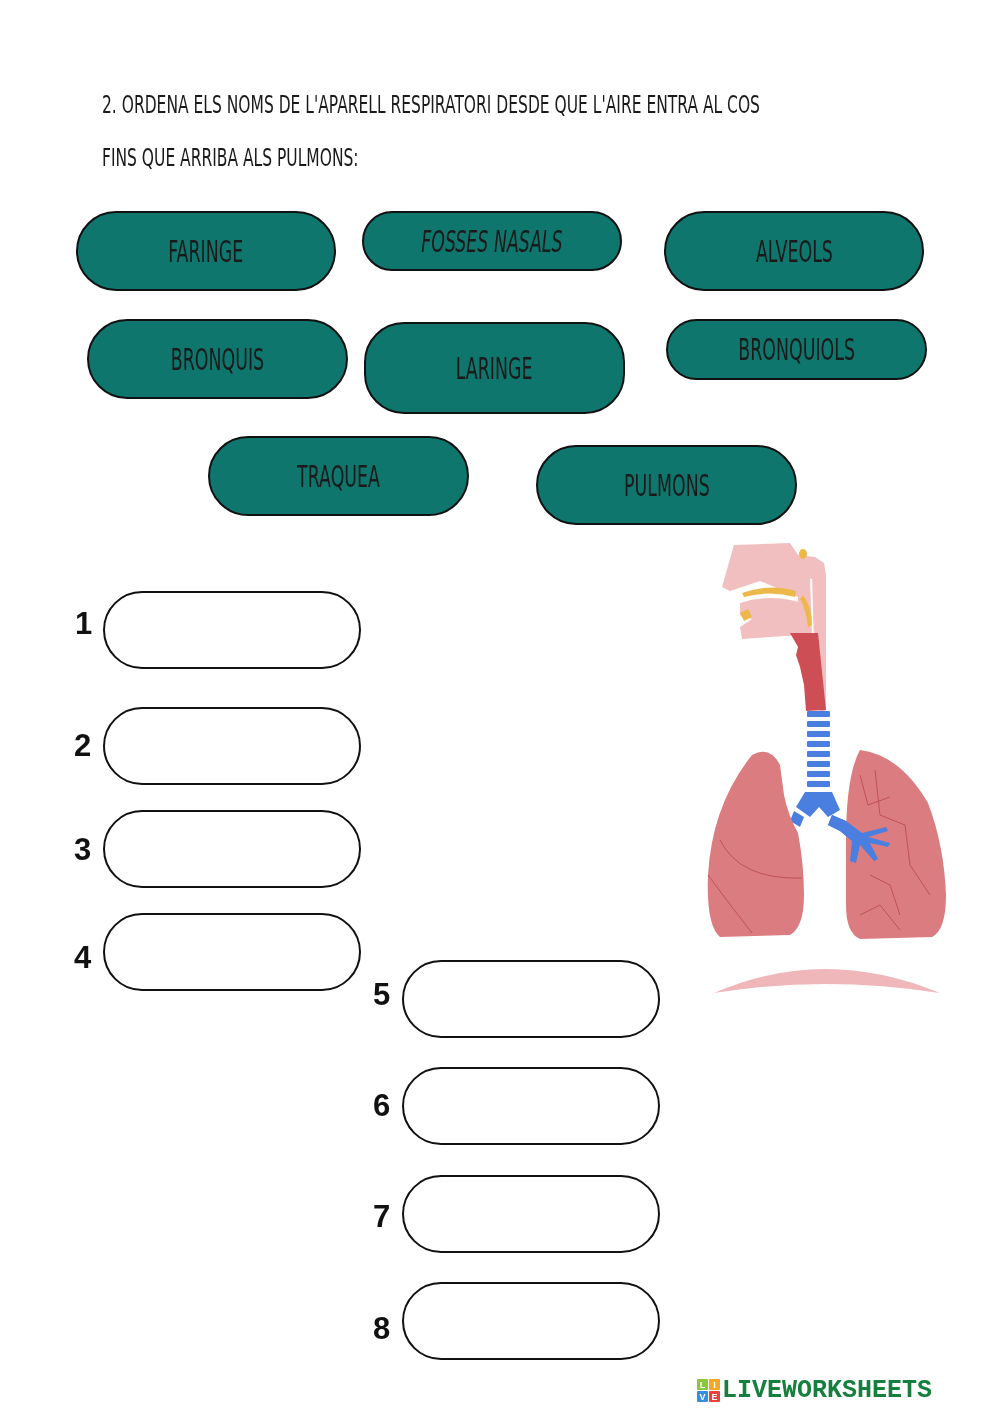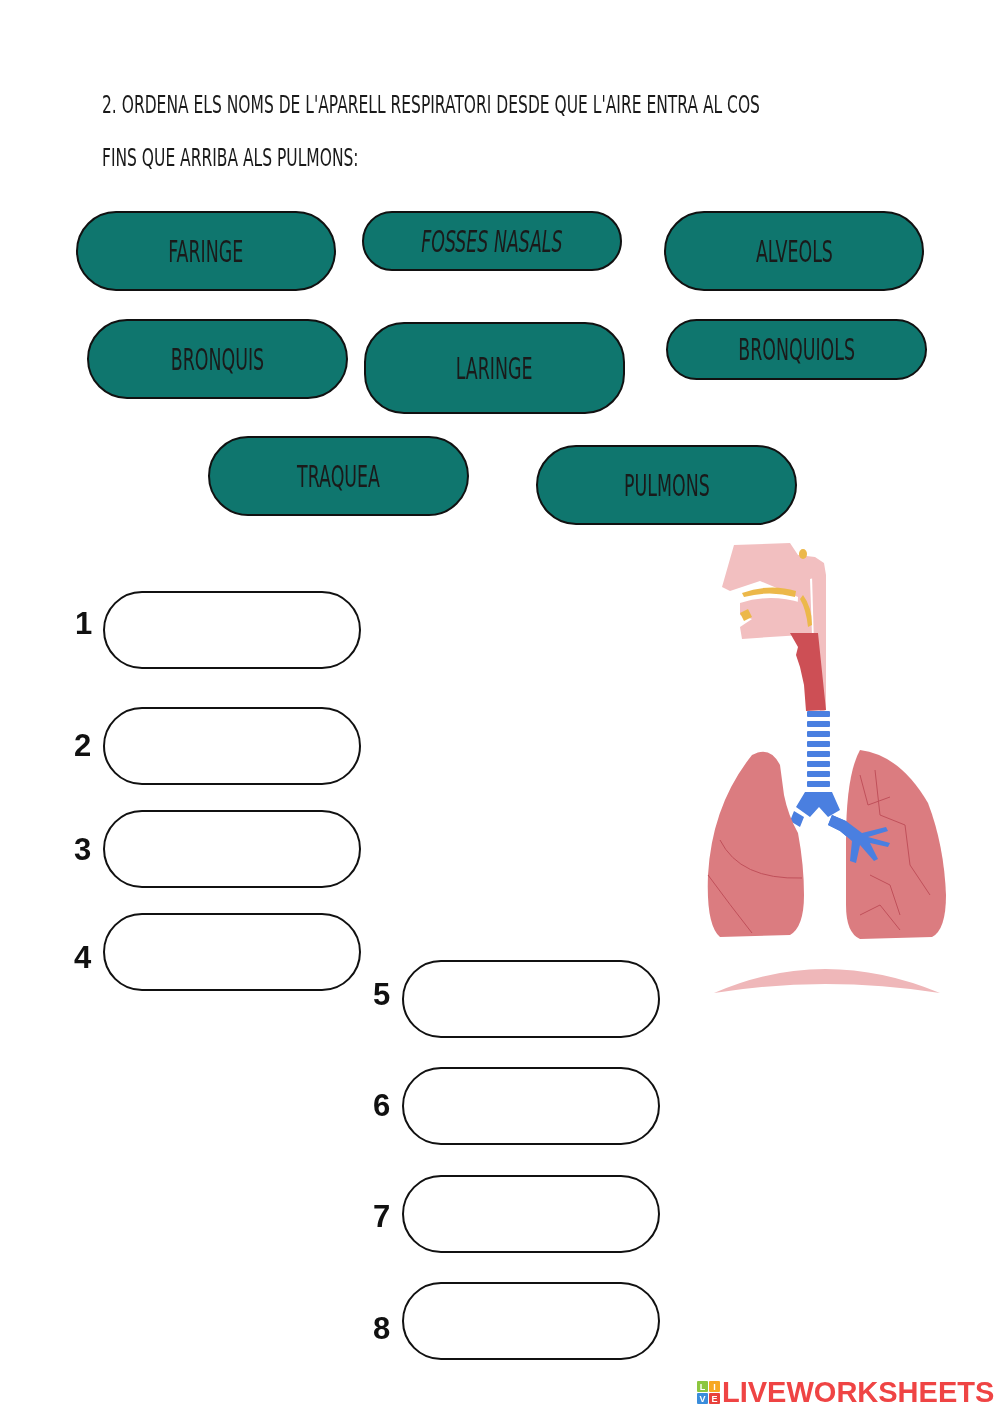--- a/index.html
+++ b/index.html
@@ -40,22 +40,22 @@
   .illustration { position: absolute; left: 700px; top: 535px; width: 260px; height: 470px; }
   .brand {
     position: absolute; left: 697px; top: 1378px; display: flex; align-items: center; gap: 2px;
   }
   .brand-badge { display: grid; grid-template-columns: 11px 11px; grid-template-rows: 11px 11px; gap: 1px; }
   .brand-badge span {
     font-family: "Liberation Sans", sans-serif; font-weight: bold; font-size: 9px; color: #fff;
     display: flex; align-items: center; justify-content: center; border-radius: 1px;
   }
   .brand-text {
-    font-family: Liberation Sans, sans-serif; font-weight: bold; font-size: 29px;
-    color: #ef4444; letter-spacing: 0px; line-height: 1;
+    font-family: Liberation Mono, monospace; font-weight: bold; font-size: 25px;
+    color: #15803d; letter-spacing: 0px; line-height: 1;
   }
 </style>
 </head>
 <body>
 
 <p class="title-line" style="top:90px;">2. Ordena els noms de l'aparell respiratori desde que l'aire entra al cos</p>
 <p class="title-line" style="top:143px;">fins que arriba als pulmons:</p>
 
 <div class="word-chip" style="left:76px; top:211px; width:260px; height:80px;">
     <span>FARINGE</span>

